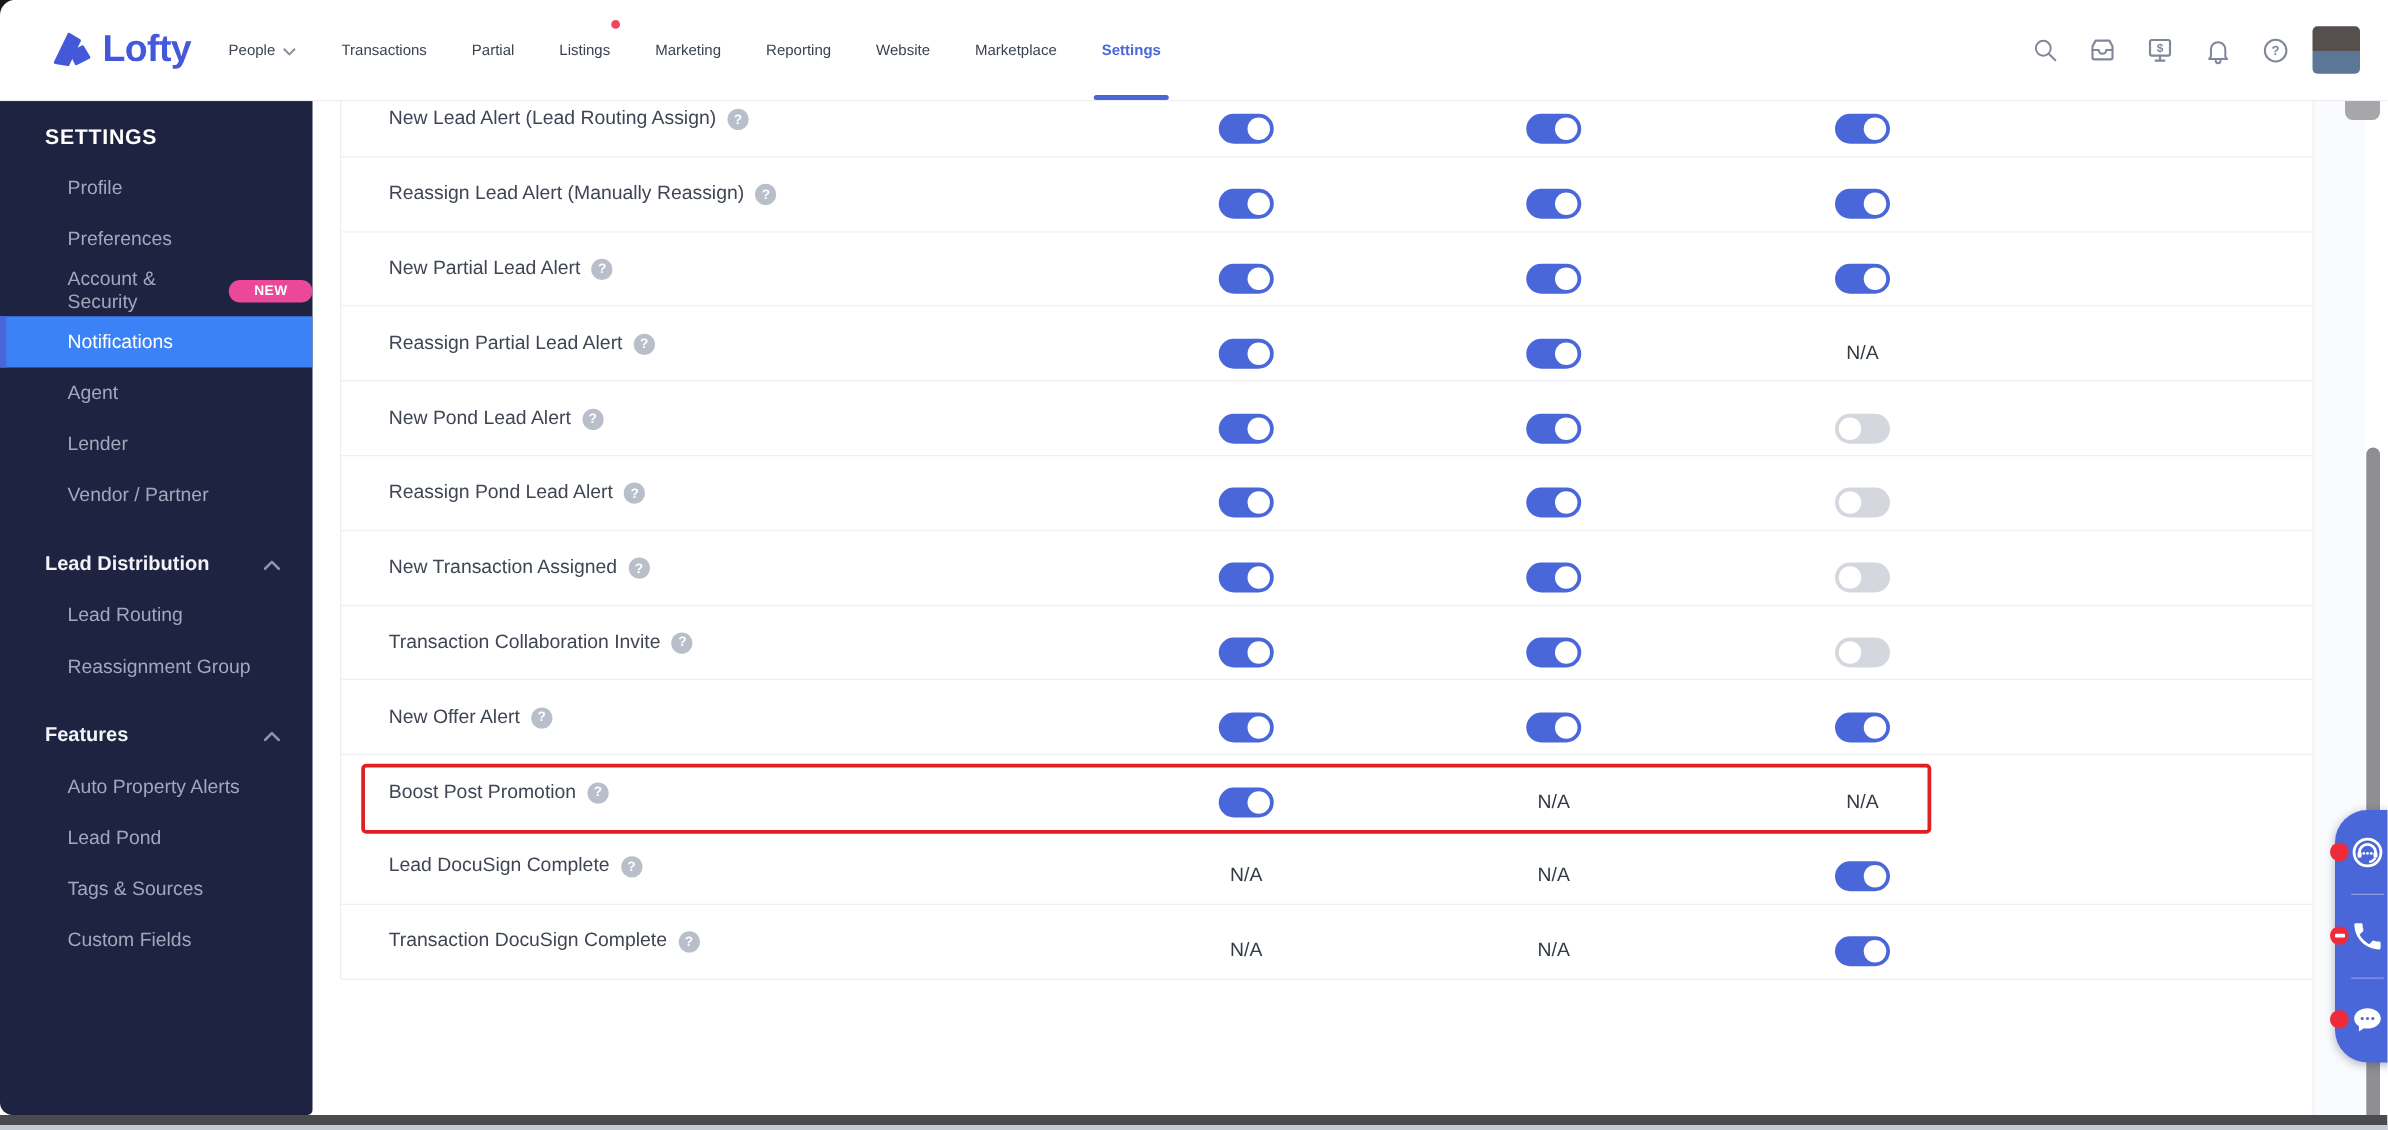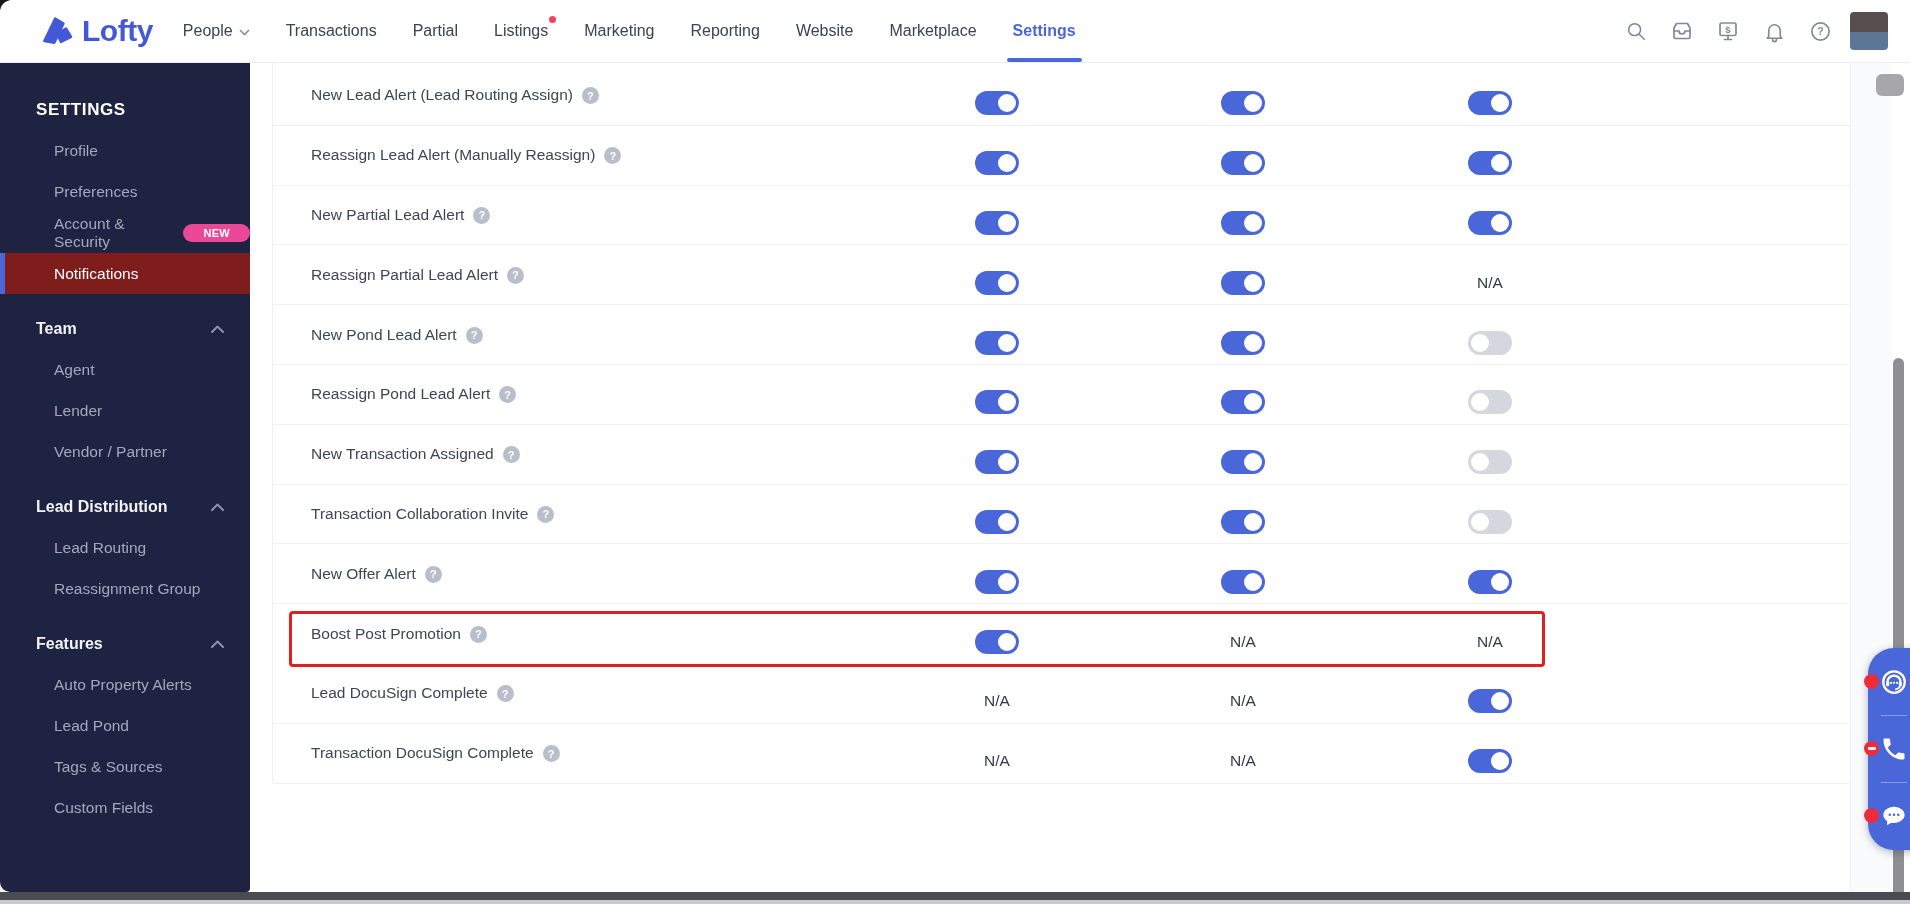--- a/index.html
+++ b/index.html
@@ -1,30 +1,30 @@
 <!DOCTYPE html>
 <html><head>
 <meta charset="utf-8">
 <style>
   * { margin:0; padding:0; box-sizing:border-box; }
   html,body { width:1910px; height:904px; overflow:hidden; background:#fff;
               font-family:"Liberation Sans","DejaVu Sans",sans-serif; }
   .stage { position:relative; width:1910px; height:904px; background:#fff; }
 
   
-  .navbar { position:absolute; left:0; top:0; width:1910px; height:63px; background:#fff;
+  .navbar { position:absolute; left:0; top:0; width:1910px; height:81px; background:#fff;
             border-bottom:1px solid #ebedf0; display:flex; align-items:center; z-index:30;
             border-top-left-radius:12px; }
   .win-edge { position:absolute; left:0; top:0; width:10px; height:63px; background:#17181d; z-index:25; }
   .logo { display:flex; align-items:center; margin-left:36px; margin-right:30px; }
   .logo svg { width:40px; height:40px; }
   .logo-text { font-size:30px; font-weight:bold; color:#4459d9; letter-spacing:-0.5px; margin-left:6px; }
   .nav-items { display:flex; align-items:center; height:100%; }
   .nav-item { position:relative; height:100%; display:flex; align-items:center; margin-right:36px;
-              font-size:16px; color:#3c4254; cursor:pointer; white-space:nowrap; }
+              font-size:12px; color:#3c4254; cursor:pointer; white-space:nowrap; }
   .nav-item .chev { margin-left:6px; margin-top:2px; }
   .nav-item .reddot { position:absolute; top:16px; right:-8px; width:7px; height:7px;
                       border-radius:50%; background:#f4435c; }
   .nav-item.active { color:#4a67d9; font-weight:bold; }
   .nav-item.active::after { content:''; position:absolute; left:-6px; right:-6px; bottom:0;
                             height:4px; background:#4a67d9; border-radius:2px; }
   .nav-right { margin-left:auto; display:flex; align-items:center; margin-right:22px; }
   .nav-icon { width:24px; height:24px; margin-left:22px; cursor:pointer; display:flex;
               align-items:center; justify-content:center; }
   .nav-icon svg { stroke:#81879a; fill:none; stroke-width:1.7; stroke-linecap:round; stroke-linejoin:round; }
@@ -35,21 +35,21 @@
   .sidebar { position:absolute; left:0; top:63px; width:250px; height:829px; background:#1d2340;
              z-index:20; overflow:hidden; border-bottom-left-radius:10px; border-bottom-right-radius:4px; }
   .side-title { height:41px; margin-top:26px; padding-left:36px; display:flex; align-items:center;
                 color:#fff; font-size:17px; font-weight:bold; letter-spacing:0.6px; }
   .side-header { height:41px; margin-top:14px; padding:0 26px 0 36px; display:flex; align-items:center;
                  justify-content:space-between; color:#f2f3f7; font-size:16px; font-weight:bold; cursor:pointer; }
   .side-header:first-of-type { margin-top:4px; }
   .side-header svg { stroke:#8d93a8; fill:none; stroke-width:2; stroke-linecap:round; stroke-linejoin:round; }
   .side-item { height:41px; padding-left:54px; display:flex; align-items:center; color:#a2a8bc;
                font-size:15.5px; cursor:pointer; position:relative; }
-  .side-item.selected { background:#7f1d1d; color:#fff; }
+  .side-item.selected { background:#3b82f6; color:#fff; }
   .side-item.selected::before { content:''; position:absolute; left:0; top:0; bottom:0; width:5px; background:#4a67d9; }
   .badge-new { margin-left:12px; background:#ec4899; color:#fff; font-size:11px; font-weight:bold;
                padding:3px 20px; border-radius:10px; letter-spacing:0.3px; }
 
   
   .content { position:absolute; left:272px; top:63px; width:1594px; height:720px; background:#fff;
              border-left:1px solid #edeff3; }
   .rows { position:absolute; left:0; top:3px; width:100%; }
   .row { position:relative; height:59.8px; border-bottom:1px solid #eef0f4; display:flex; align-items:center; }
   .row-label { padding-left:38px; font-size:15.5px; color:#3f4554; display:flex; align-items:flex-end; }
@@ -192,26 +192,20 @@
         <span>Preferences</span>
       </div>
     <div class="side-item">
       <span>Account &amp; Security</span>
       <span class="badge-new">NEW</span>
     </div>
     <div class="side-item selected">
         <span>Notifications</span>
       </div>
 
-    <div class="side-header">
-      <span>Team</span>
-      <svg width="13" height="8" viewBox="0 0 13 8">
-          <polyline points="1,7 6.5,1.5 12,7"></polyline>
-        </svg>
-    </div>
     <div class="side-item">
         <span>Agent</span>
       </div>
     <div class="side-item">
         <span>Lender</span>
       </div>
     <div class="side-item">
         <span>Vendor / Partner</span>
       </div>
 

